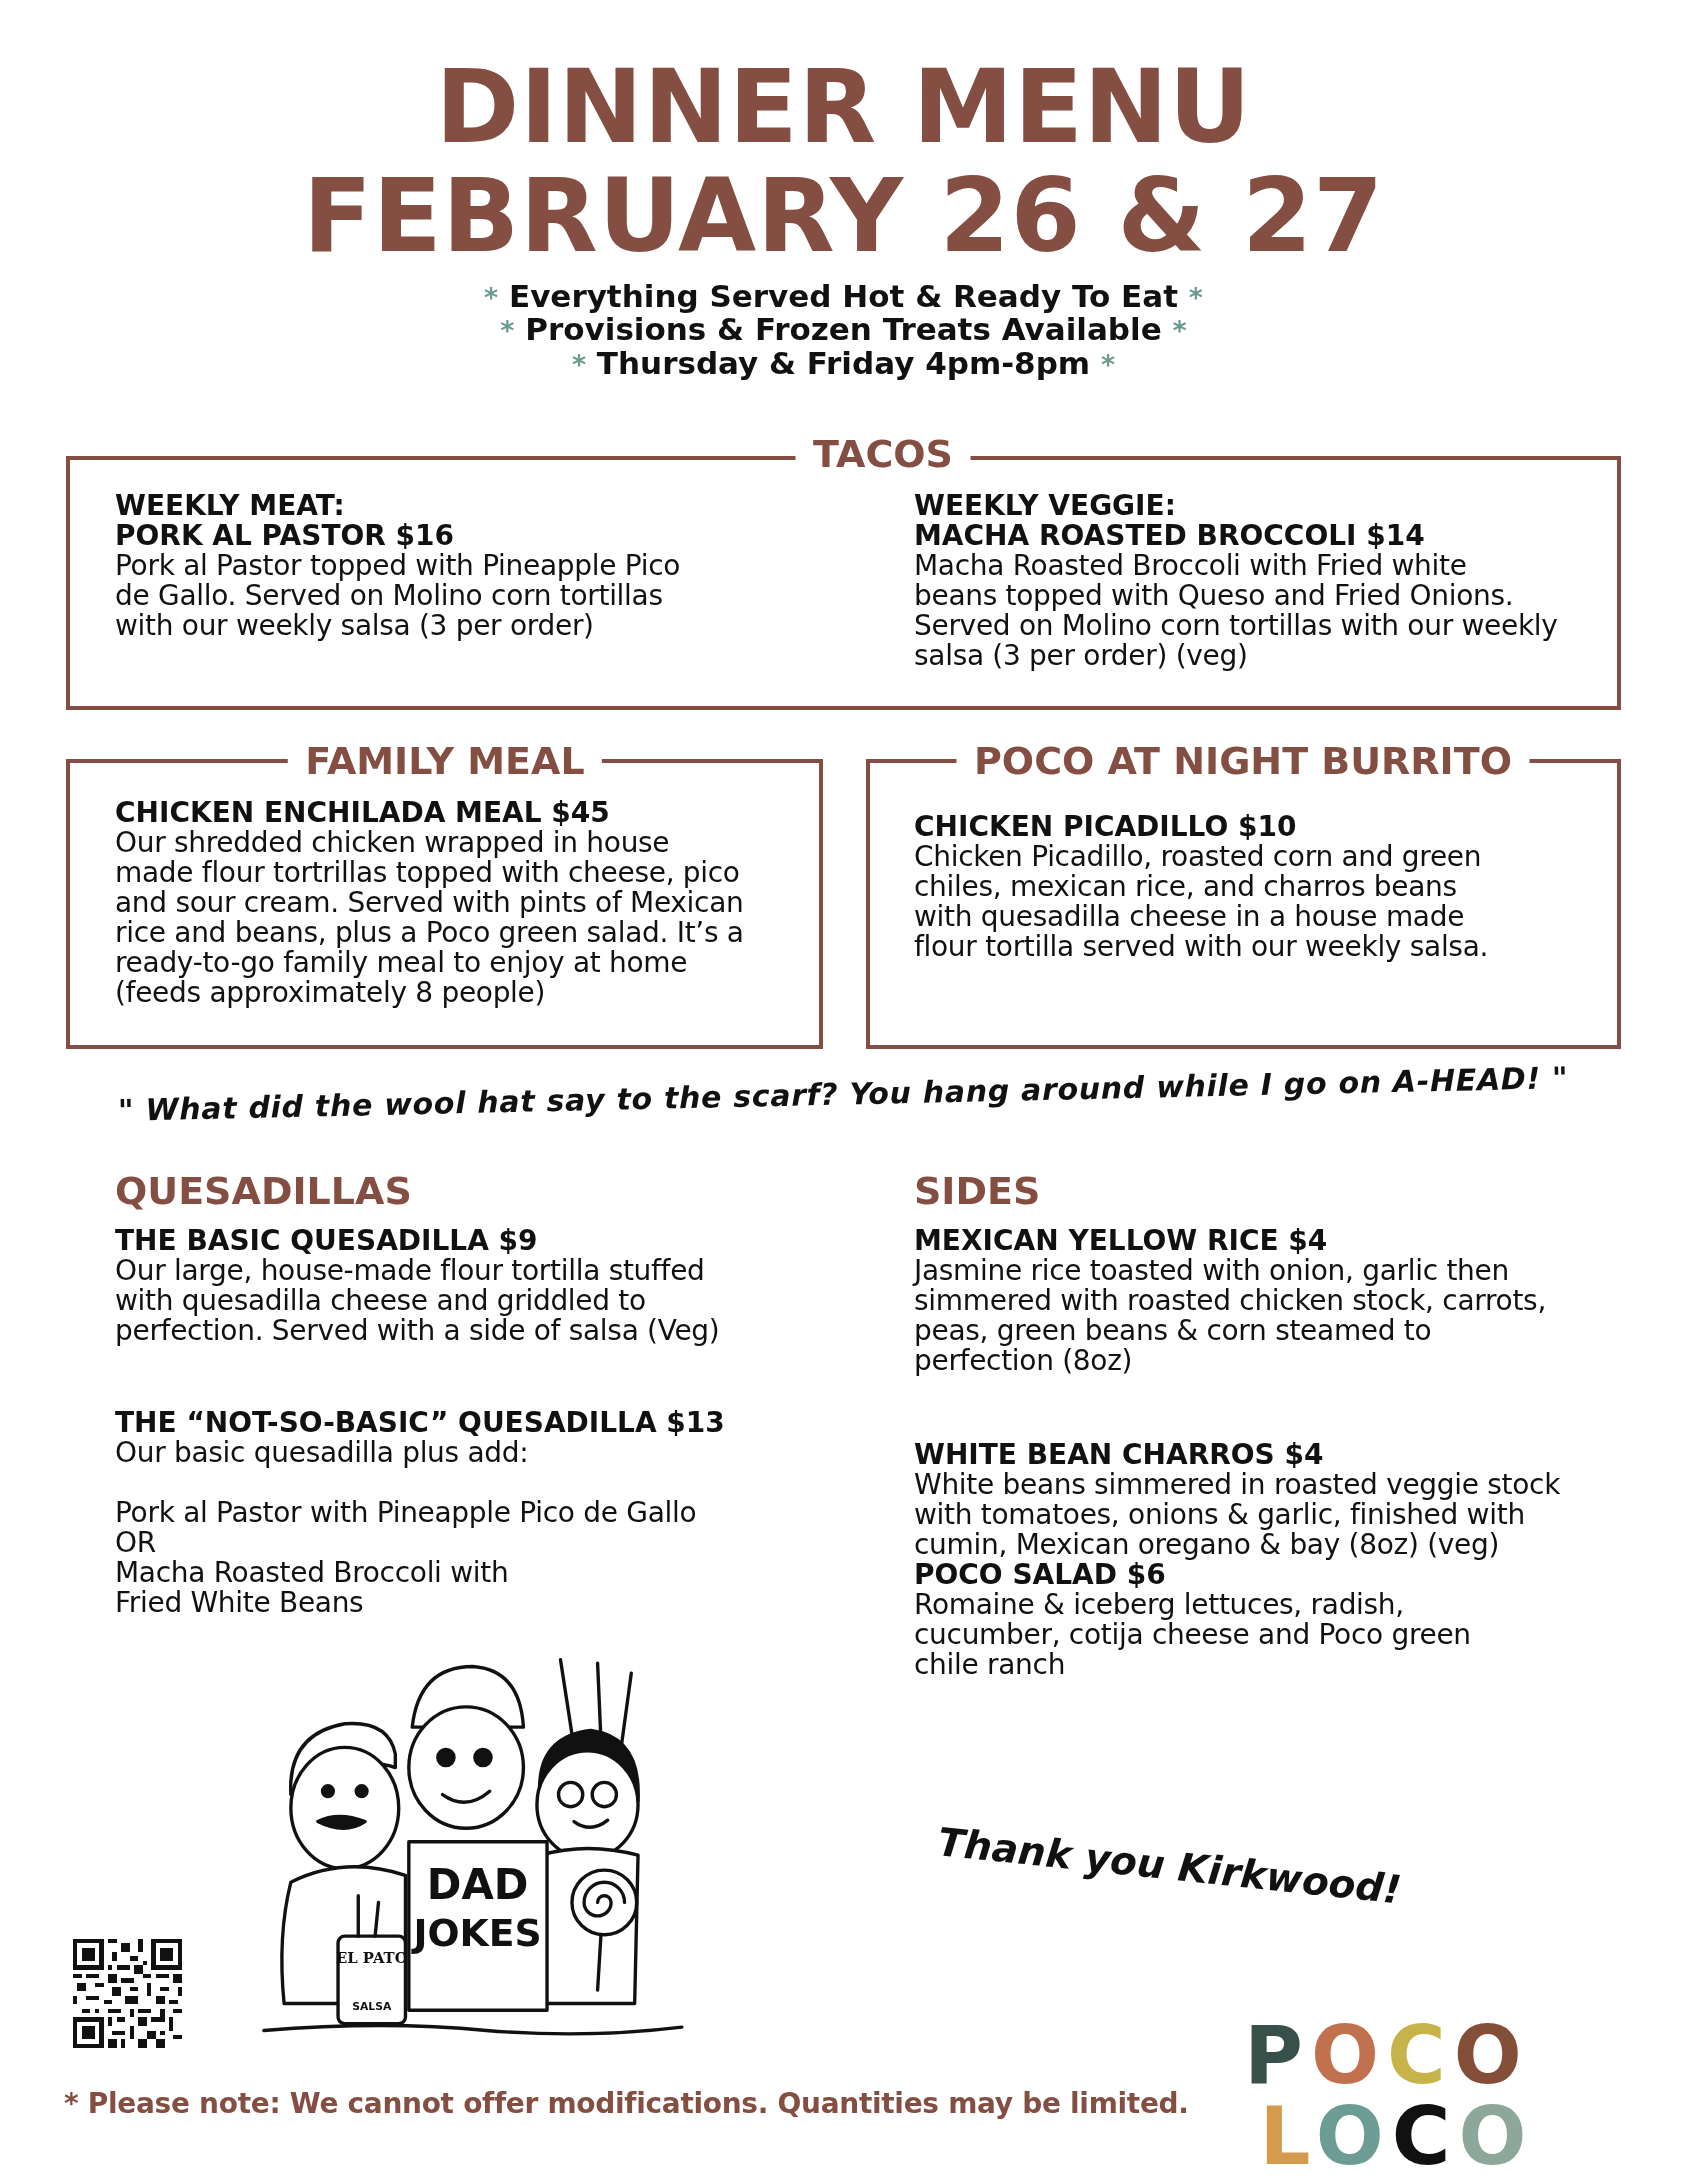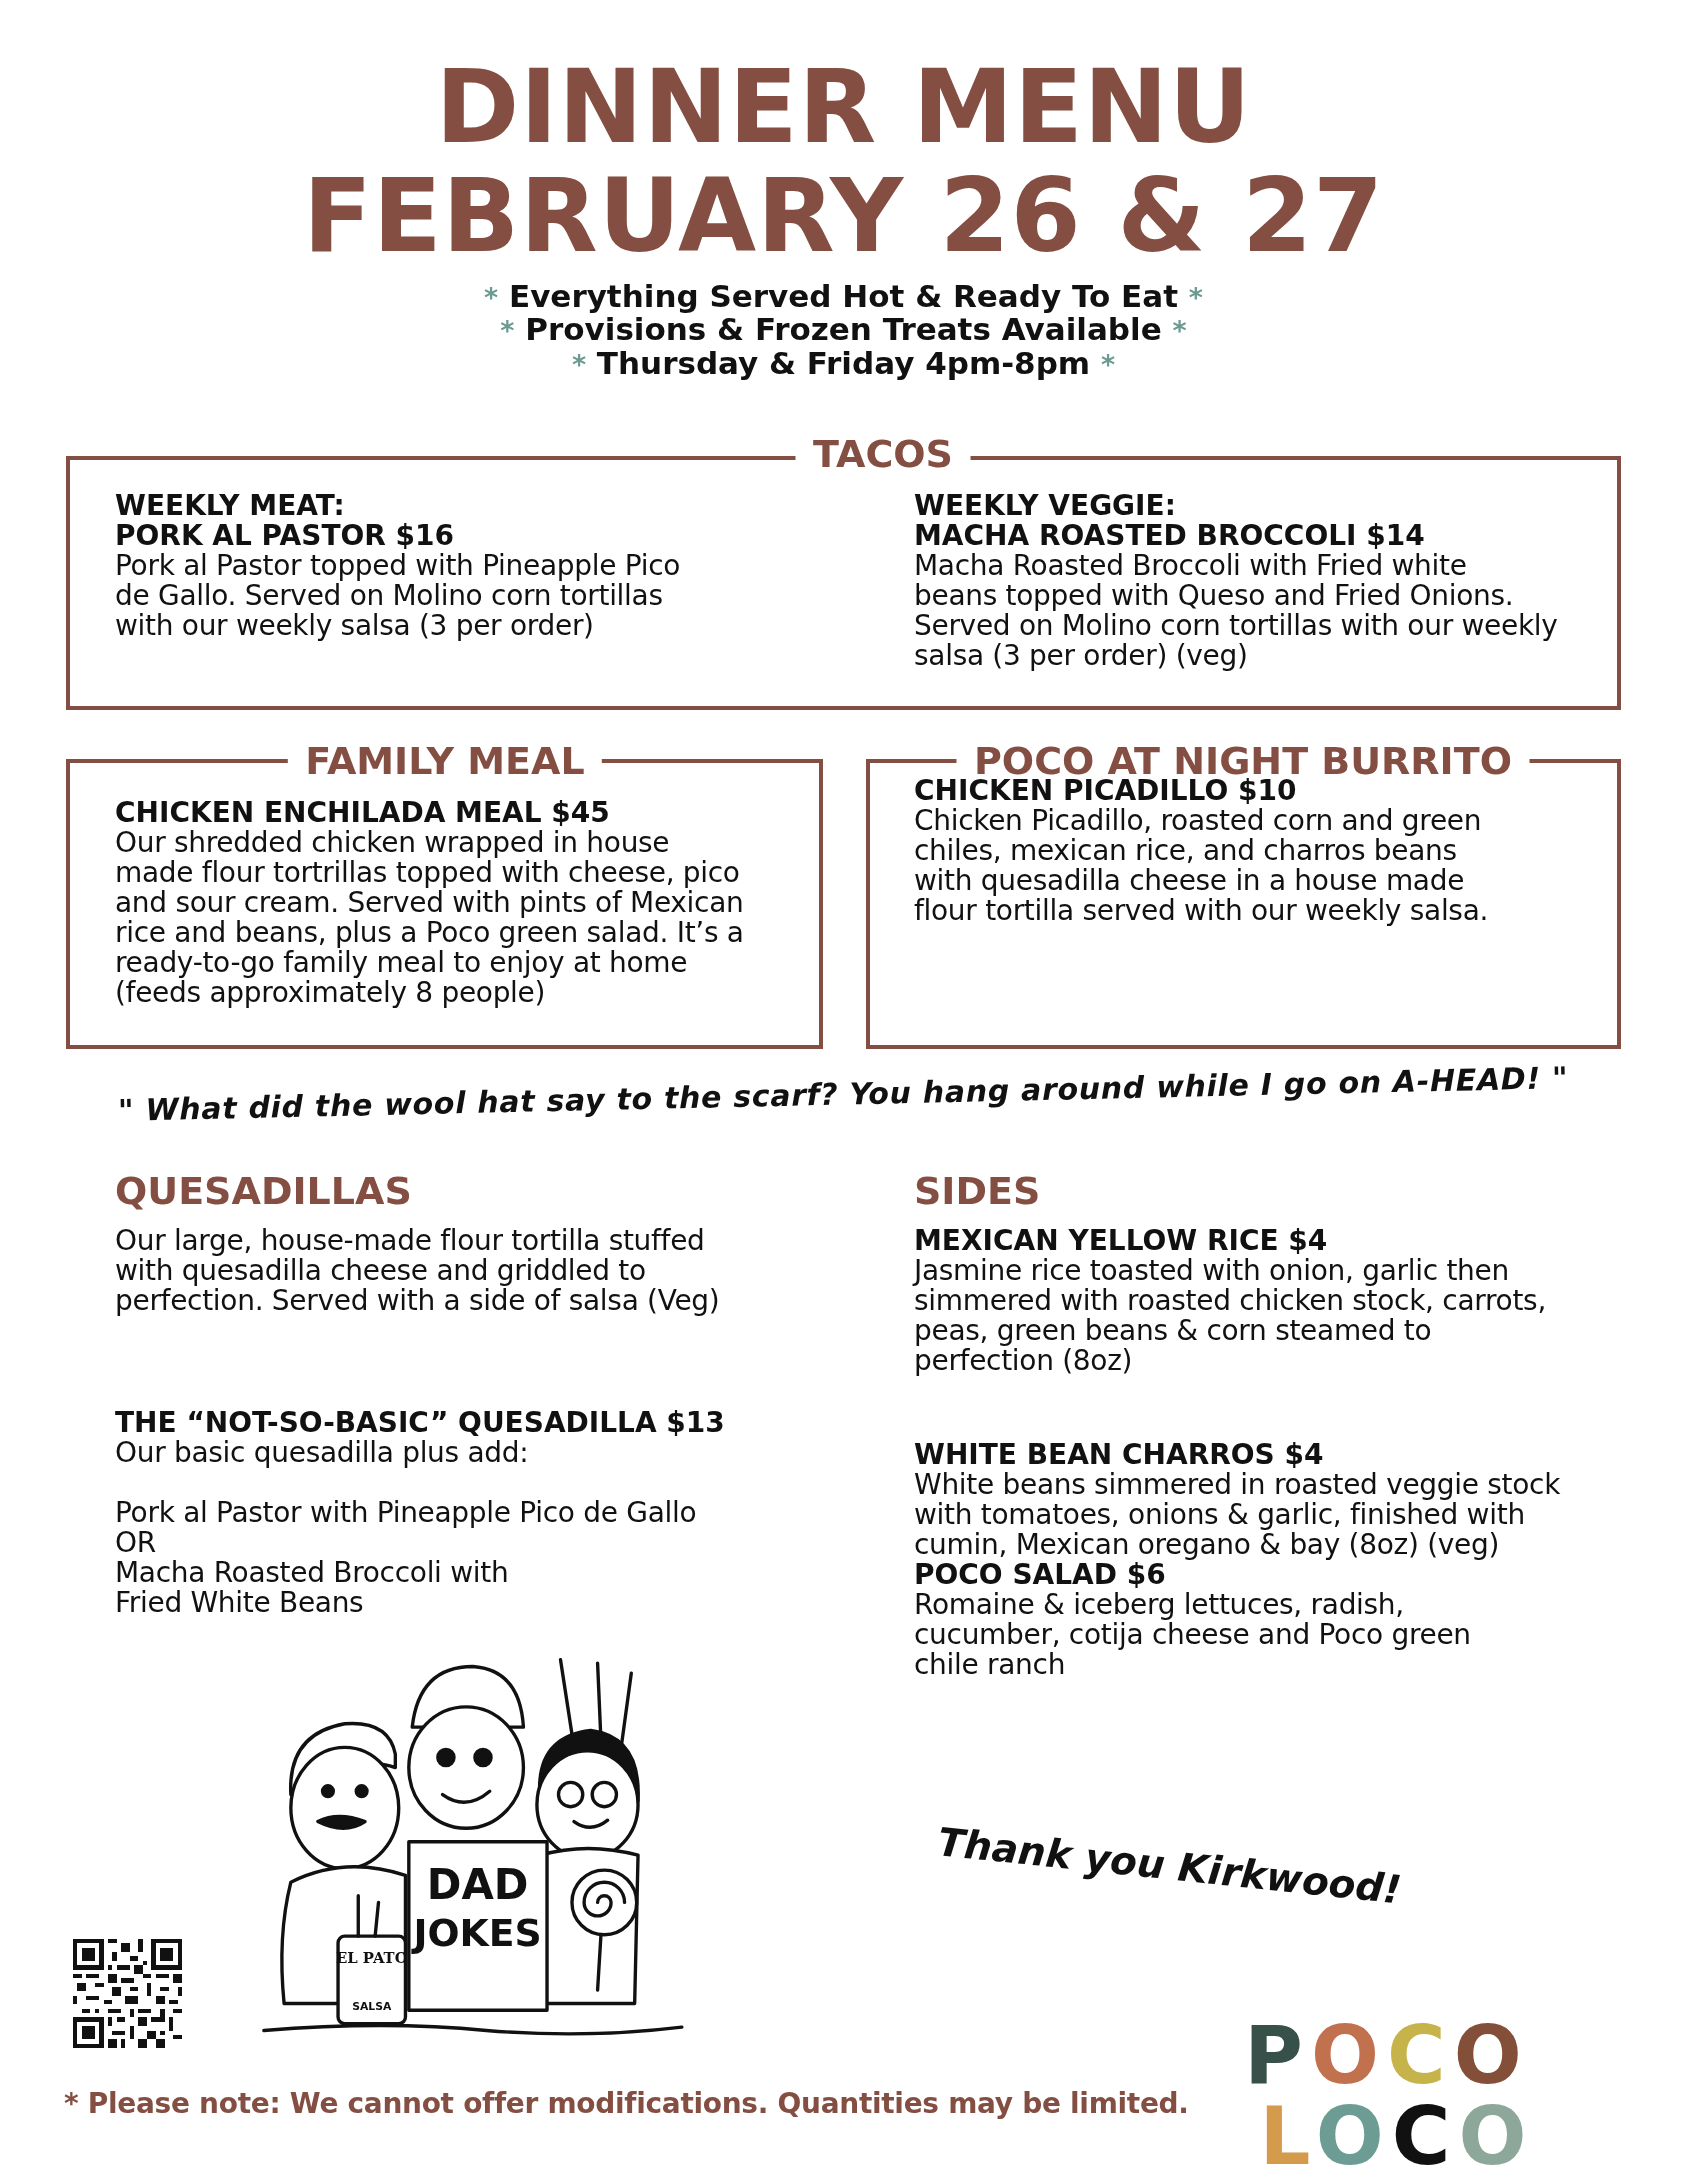--- a/index.html
+++ b/index.html
@@ -69,32 +69,33 @@
   <span class="desc">Our shredded chicken wrapped in house
 made flour tortrillas topped with cheese, pico
 and sour cream. Served with pints of Mexican
 rice and beans, plus a Poco green salad. It’s a
 ready-to-go family meal to enjoy at home
 (feeds approximately 8 people)</span>
 </div>
 
 <div class="box" style="left:866px;top:759px;width:755px;height:290px;"></div>
 <div class="box-title" style="left:1243px;top:741px;">POCO AT NIGHT BURRITO</div>
-<div class="item" style="left:914px;top:776px;width:695px;">
+<div class="item" style="left:914px;top:812px;width:695px;">
   <span class="name">CHICKEN PICADILLO $10</span>
   <span class="desc">Chicken Picadillo, roasted corn and green
 chiles, mexican rice, and charros beans
 with quesadilla cheese in a house made
 flour tortilla served with our weekly salsa.</span>
 </div>
 
 <div class="hand" style="left:118px;top:1093px;font-size:30px;transform:rotate(-1.3deg);transform-origin:left center;letter-spacing:0.7px;">" What did the wool hat say to the scarf?  You hang around while I go on A-HEAD! "</div>
 
 <div class="sec-title" style="left:115px;width:661px;top:1171px;">QUESADILLAS</div>
 <div class="item" style="left:115px;top:1226px;width:742px;">
+  <span class="name">THE BASIC QUESADILLA $9</span>
   <span class="desc">Our large, house-made flour tortilla stuffed
 with quesadilla cheese and griddled to
 perfection. Served with a side of salsa (Veg)</span>
 </div>
 <div class="item" style="left:115px;top:1408px;width:742px;">
   <span class="name">THE “NOT-SO-BASIC” QUESADILLA $13</span>
   <span class="desc">Our basic quesadilla plus add:
 
 Pork al Pastor with Pineapple Pico de Gallo
 OR

